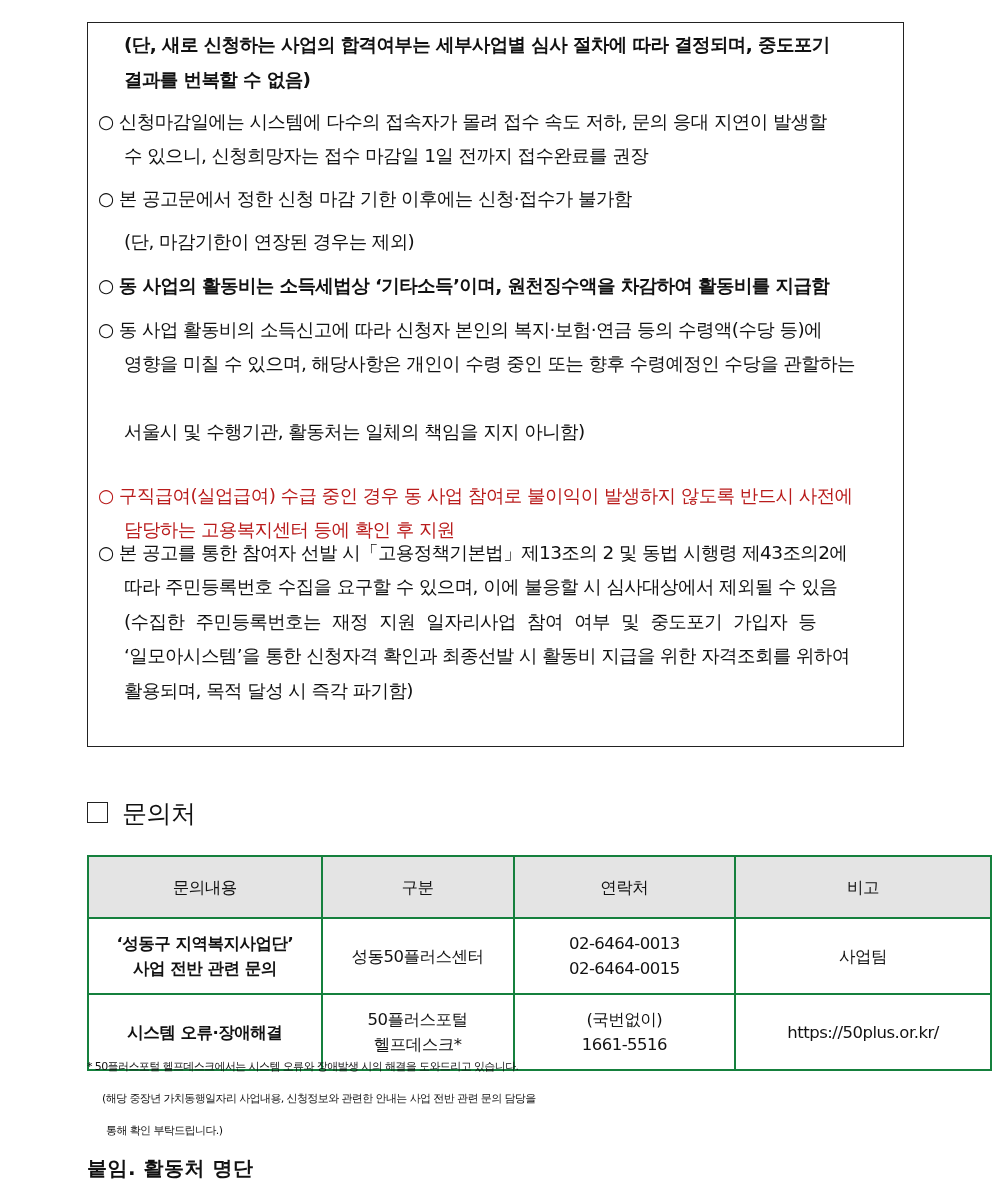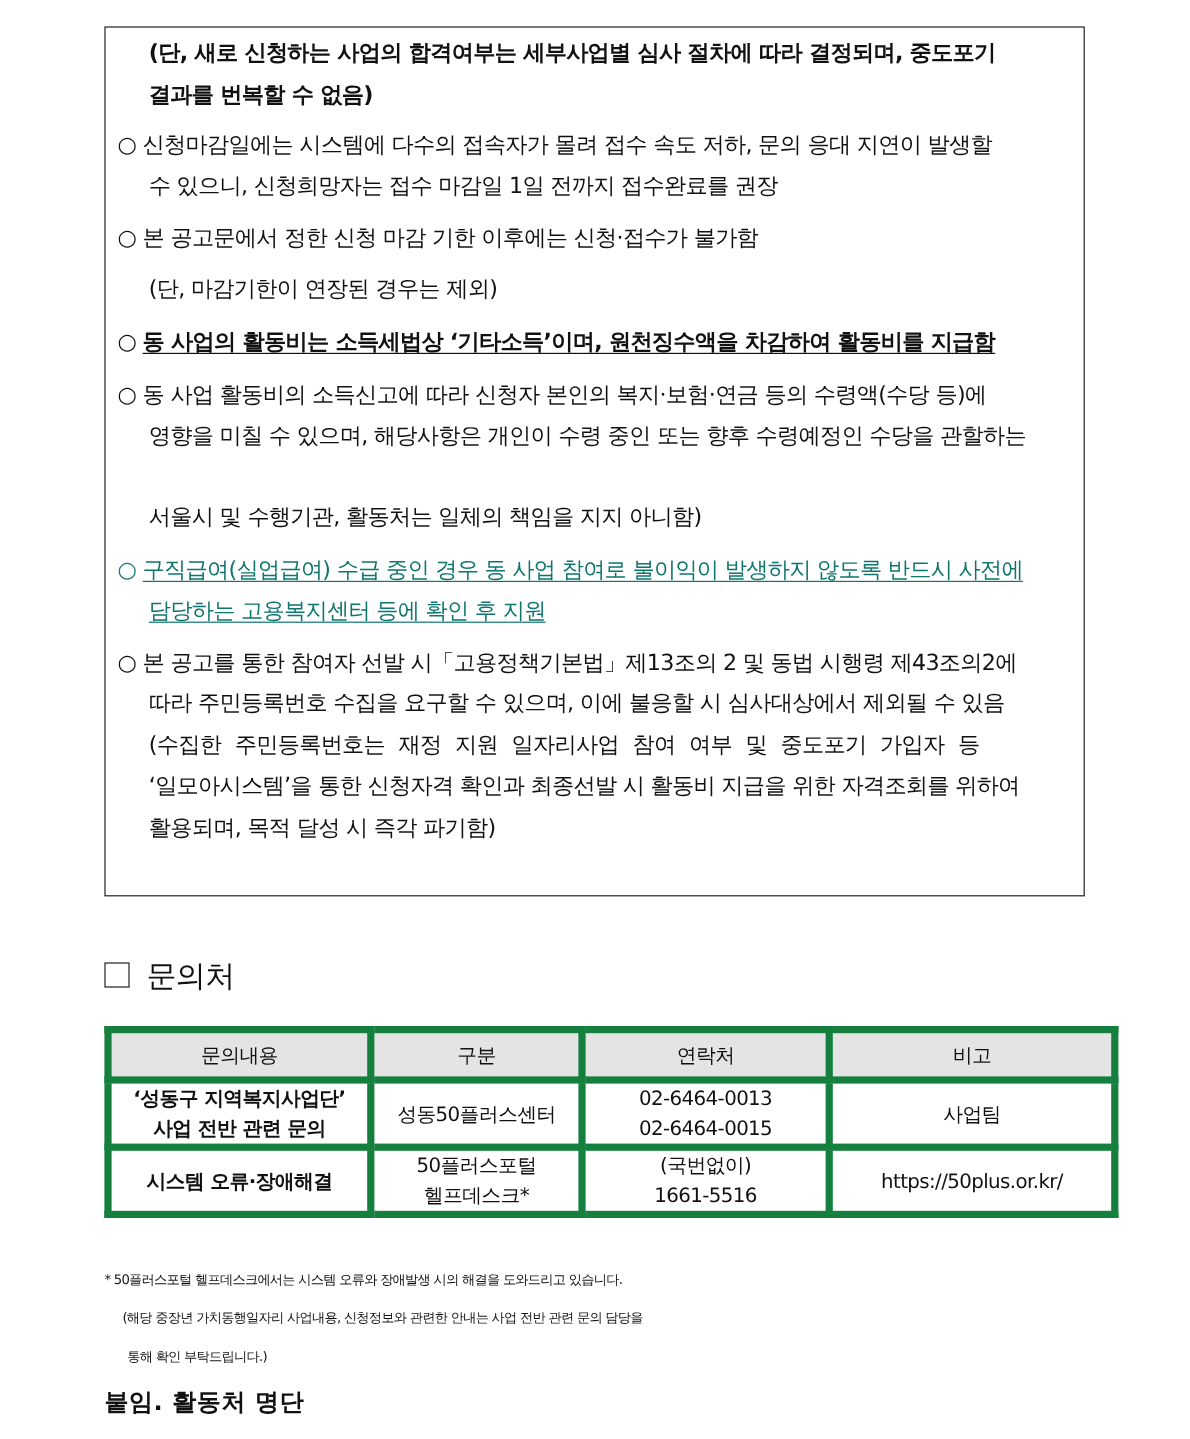--- a/index.html
+++ b/index.html
@@ -4,27 +4,27 @@
 <style>
   html, body { margin:0; padding:0; background:#ffffff; }
   body { width:992px; height:1199px; position:relative; overflow:hidden;
          font-family:"DejaVu Sans","Liberation Sans",sans-serif; color:#111; }
   .notice-box { position:absolute; left:87px; top:22px; width:817px; height:725px;
                 border:1px solid #222; box-sizing:border-box; }
   .line { position:absolute; left:0; white-space:nowrap; font-size:18.5px; letter-spacing:-0.6px; line-height:24px; }
   .ind { left:36px; }
   .bul { left:10px; }
   .bold { font-weight:bold; }
-  .u { text-decoration:underline; text-underline-offset:3px; }
-  .blue { color:#0f766e; }
+  .u { text-underline-offset:3px; }
+  .blue { color:#b91c1c;margin-top:20px; }
   .section-title { position:absolute; left:87px; top:798px; font-size:25px; line-height:32px; letter-spacing:-0.5px; white-space:nowrap; }
   .section-title .box { display:inline-block; width:19px; height:19px; border:1.5px solid #222; vertical-align:-1px; margin-right:14px; }
   table.contact { position:absolute; left:87px; top:855px; border-collapse:collapse;
                   font-family:"DejaVu Sans",sans-serif; font-size:16.5px; letter-spacing:-0.5px; }
-  table.contact th, table.contact td { border:6px solid #15803d; text-align:center; vertical-align:middle; padding:0; line-height:25px; }
+  table.contact th, table.contact td { border:2px solid #15803d; text-align:center; vertical-align:middle; padding:12px; line-height:25px; }
   table.contact th { background:#e4e4e4; font-weight:normal; height:36px; }
   table.contact td { height:49px; }
   .c1 { width:213px; } .c2 { width:170px; } .c3 { width:200px; } .c4 { width:232px; }
   .note { position:absolute; left:87px; font-size:11px; letter-spacing:-0.6px; line-height:24px; white-space:nowrap;margin-top:40px; }
   .attach { position:absolute; left:87px; top:1155px; font-size:20px; font-weight:bold; letter-spacing:0.5px; white-space:nowrap; }
 </style>
 </head>
 <body>
 
 <div class="notice-box">

